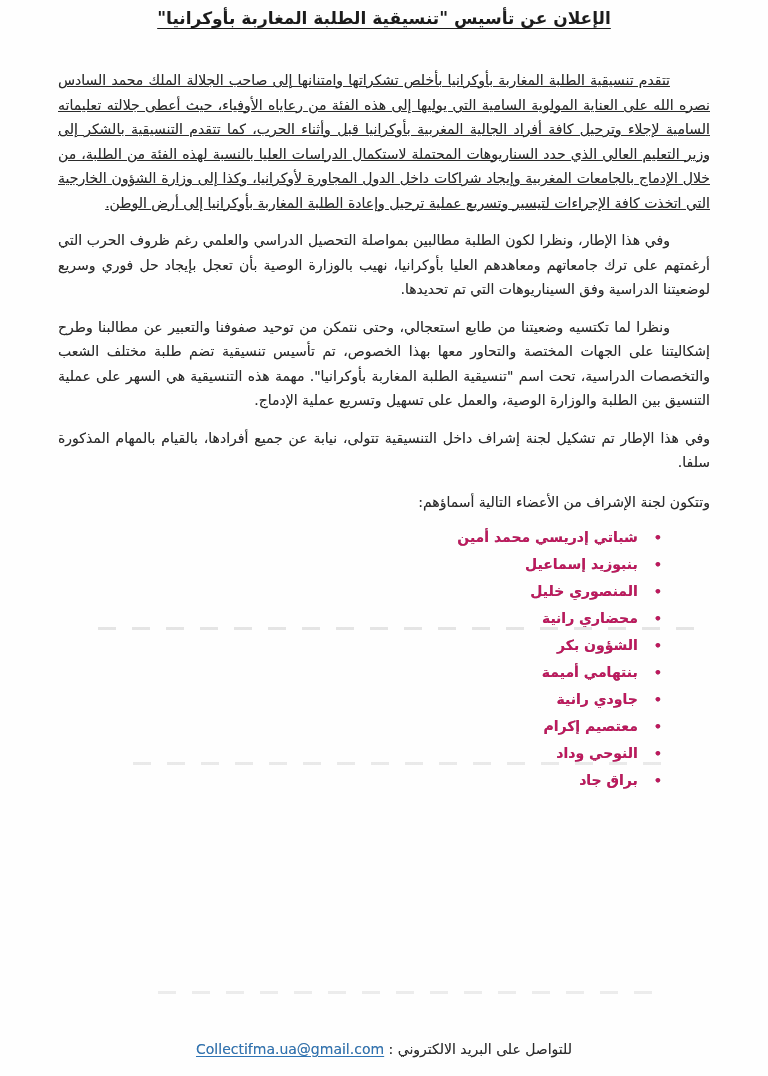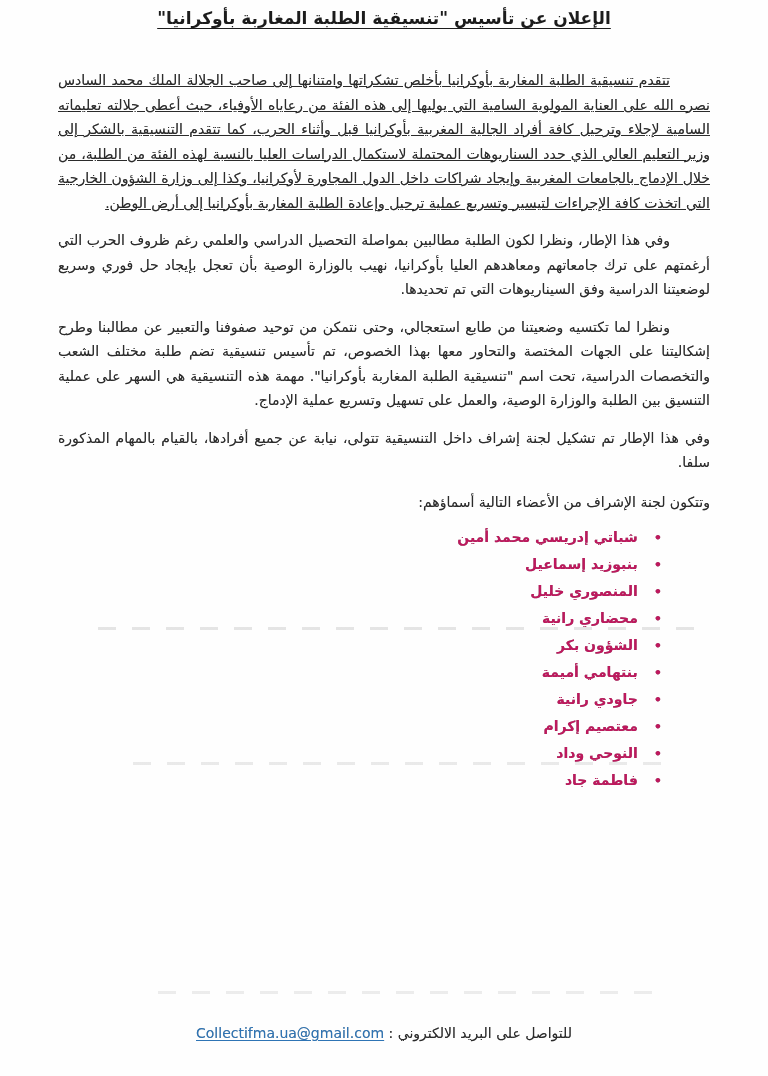--- a/index.html
+++ b/index.html
@@ -68,21 +68,21 @@
     text-shadow: 0 0 0.5px rgba(40,40,40,0.5);
   }
   .bullet {
     display: inline-block;
     margin-left: 11px;
     font-size: 13px;
     vertical-align: middle;
   }
   .contact-line {
     margin-top: auto;
-    margin-bottom: 32px;
+    margin-bottom: 16px;
     text-align: center;
     font-size: 14px;
     line-height: 22px;
     text-shadow: 0 0 0.4px rgba(40,40,40,0.4);
   }
   .email-link {
     color: #2e74b5;
     text-decoration: underline;
     text-underline-offset: 2px;
     font-family: "DejaVu Sans", sans-serif;
@@ -149,21 +149,21 @@
     <li class="member-item">
       <span class="bullet">•</span>
       <span>معتصيم إكرام</span>
     </li>
     <li class="member-item">
       <span class="bullet">•</span>
       <span>النوحي وداد</span>
     </li>
     <li class="member-item">
       <span class="bullet">•</span>
-      <span>فاطمة جاد</span>
+      <span>براق جاد</span>
     </li>
   </ul>
 
   <p class="contact-line">
     <span>للتواصل على البريد الالكتروني :</span>
     <a class="email-link" href="#">Collectifma.ua@gmail.com</a>
   </p>
 
   <div class="scan-artifact artifact-1"></div>
   <div class="scan-artifact artifact-2"></div>

